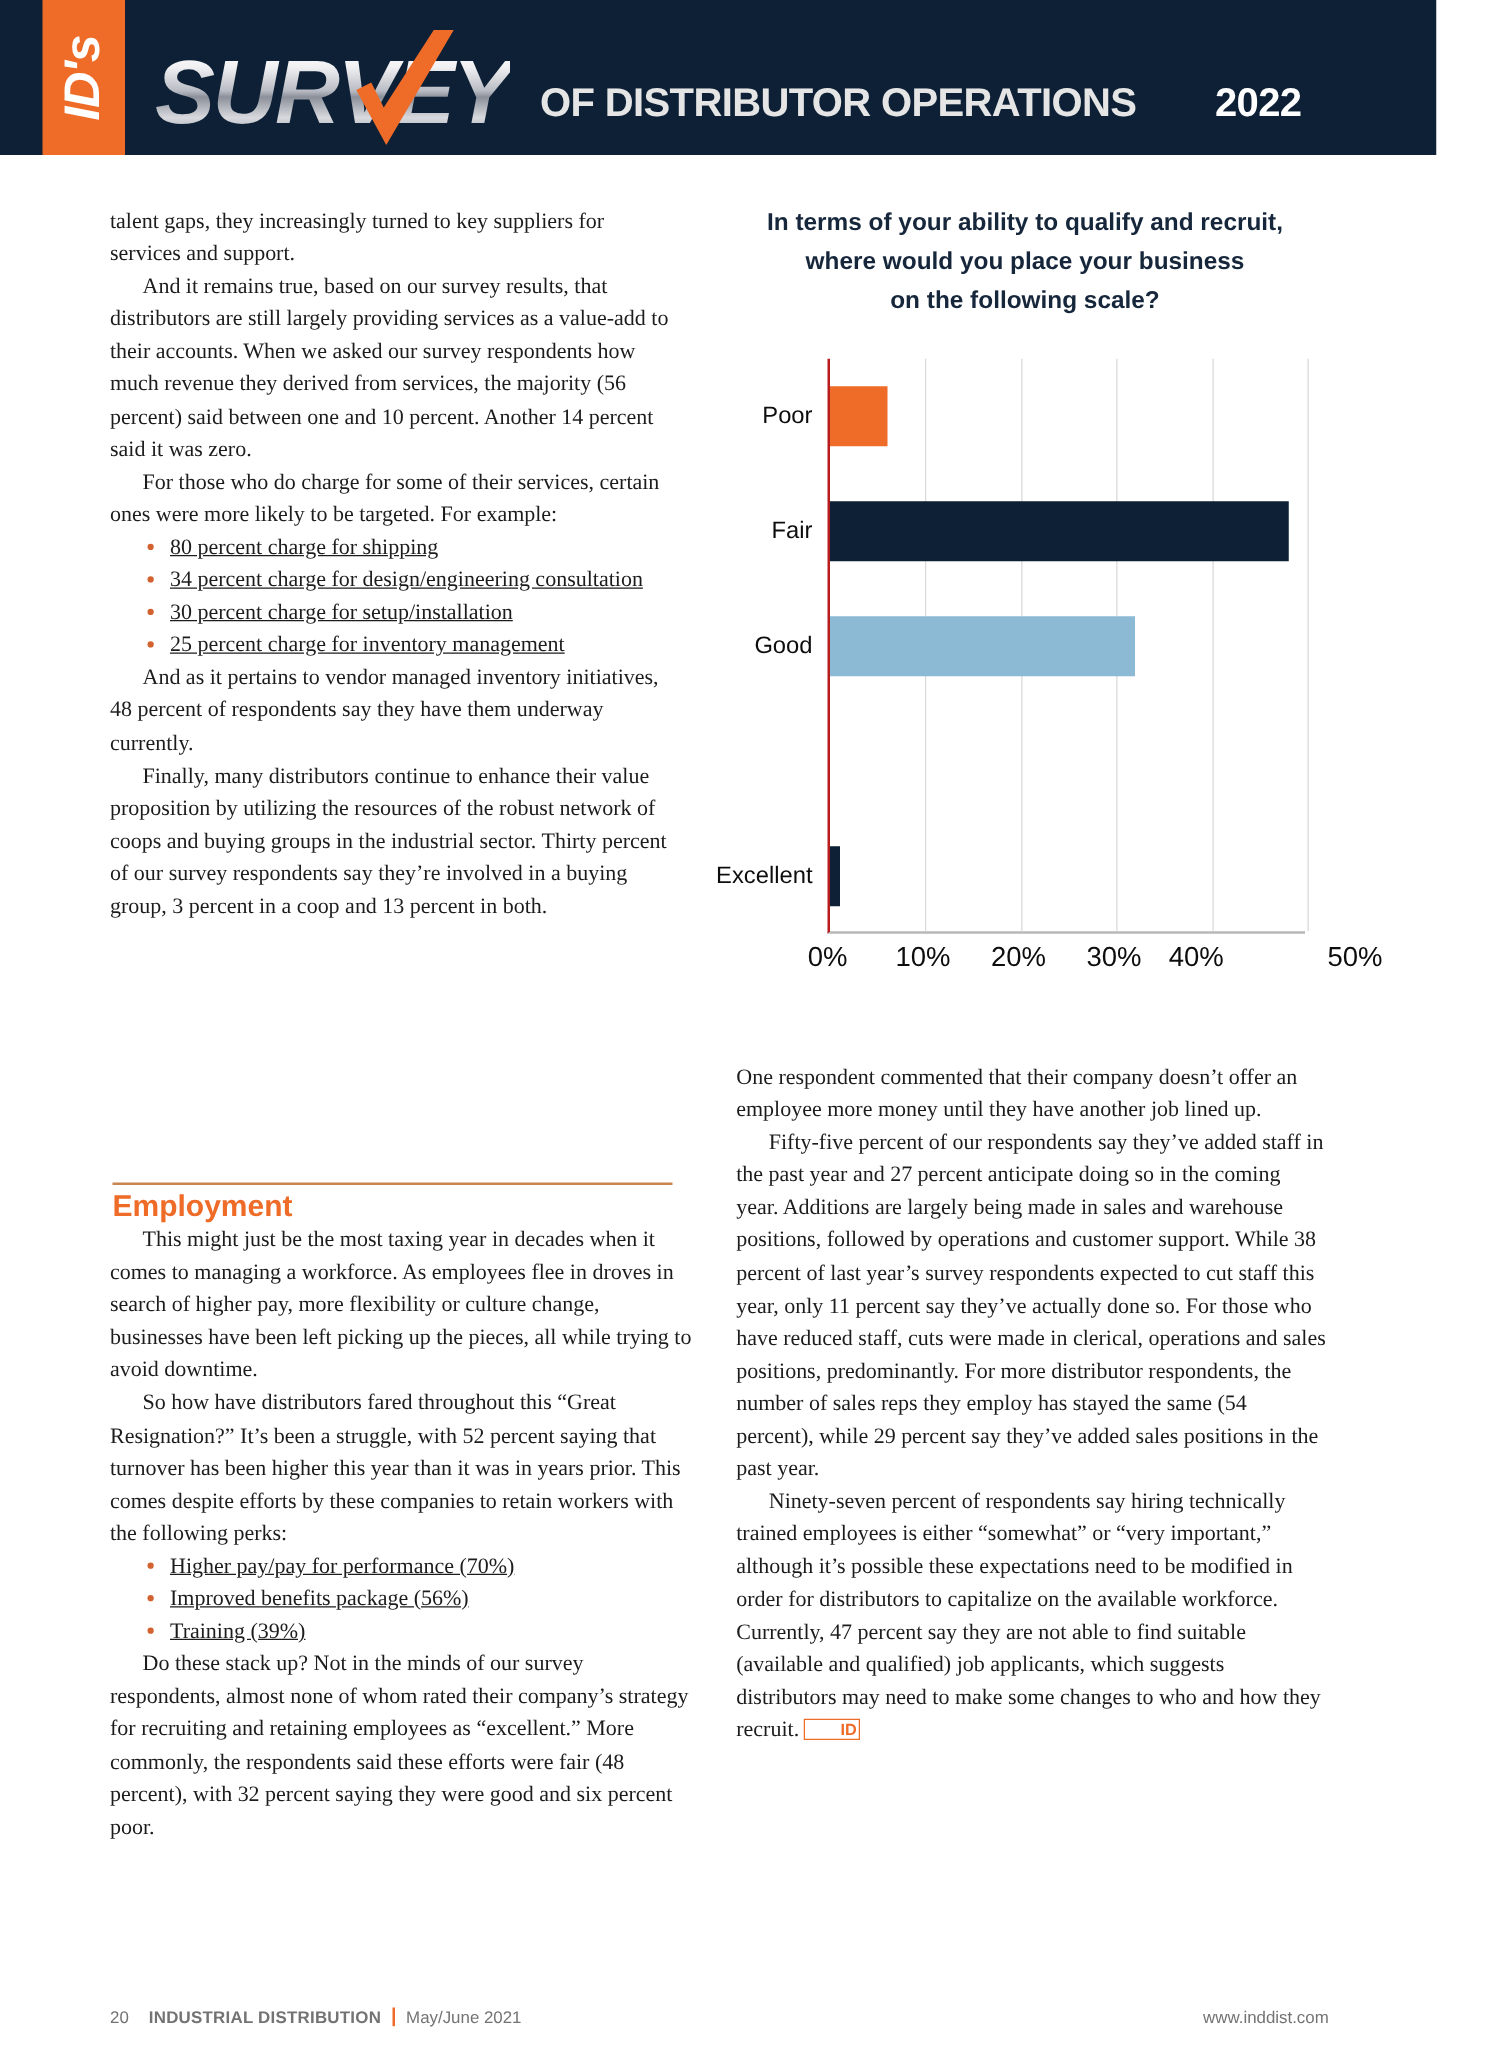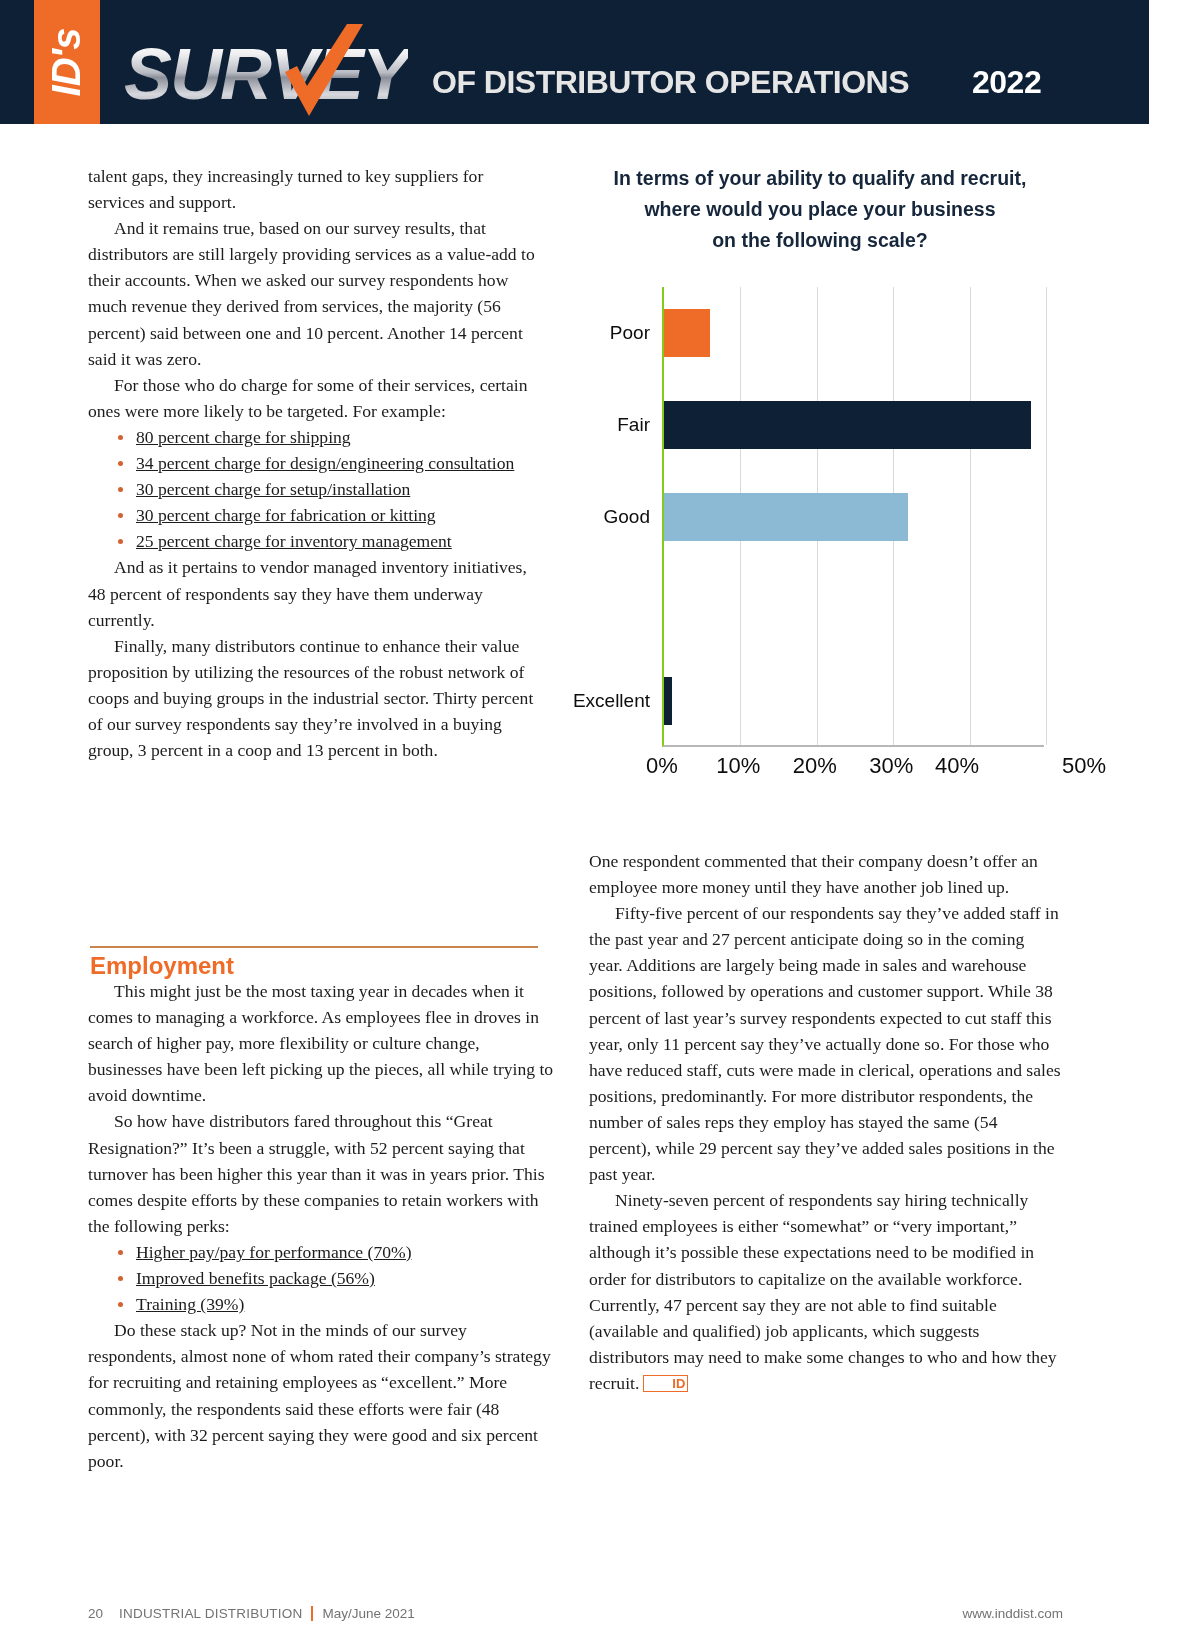--- a/index.html
+++ b/index.html
@@ -171,21 +171,21 @@
   }
   .plot {
     position: absolute;
     left: 0; top: 124px;
     width: 520px; height: 490px;
   }
   .plot-area {
     position: absolute;
     left: 102px; top: 0;
     width: 382px; height: 460px;
-    border-left: 2px solid #84cc16;
+    border-left: 2px solid #b91c1c;
     border-bottom: 2px solid #b8b8b8;
     box-sizing: border-box;
   }
   .gridline {
     position: absolute;
     top: 0; bottom: 0;
     width: 1px;
     background: #d9d9d9;
   }
   .bar-row {
@@ -231,21 +231,21 @@
     width: 975px;
     height: 20px;
     font-family: "Liberation Sans", sans-serif;
     font-size: 13.5px;
     color: #737373;
     display: flex;
     align-items: center;
     margin-top: 28px;
   }
   .footer .page-no { font-weight: normal; margin-right: 16px; }
-  .footer .pub { letter-spacing: 0.2px; }
+  .footer .pub { letter-spacing: 0.2px; font-weight: bold; }
   .footer .divider {
     display: inline-block;
     width: 2px; height: 15px;
     background: #ee6b28;
     margin: 0 9px;
     vertical-align: -2px;
   }
   .footer .site { margin-left: auto; }
 </style>
 </head>
@@ -265,21 +265,20 @@
 </div>
 
 <div class="col col-left-top">
   <p>talent gaps, they increasingly turned to key suppliers for services and support.</p>
   <p class="indent">And it remains true, based on our survey results, that distributors are still largely providing services as a value-add to their accounts. When we asked our survey respondents how much revenue they derived from services, the majority (56 percent) said between one and 10 percent. Another 14 percent said it was zero.</p>
   <p class="indent">For those who do charge for some of their services, certain ones were more likely to be targeted. For example:</p>
   <ul class="bullets">
     <li>80 percent charge for shipping</li>
     <li>34 percent charge for design/engineering consultation</li>
     <li>30 percent charge for setup/installation</li>
-    <li>30 percent charge for fabrication or kitting</li>
     <li>25 percent charge for inventory management</li>
   </ul>
   <p class="indent">And as it pertains to vendor managed inventory initiatives, 48 percent of respondents say they have them underway currently.</p>
   <p class="indent">Finally, many distributors continue to enhance their value proposition by utilizing the resources of the robust network of coops and buying groups in the industrial sector. Thirty percent of our survey respondents say they’re involved in a buying group, 3 percent in a coop and 13 percent in both.</p>
 </div>
 
 <div class="section-rule"></div>
 <div class="section-head">Employment</div>
 
 <div class="col col-left-bot">

